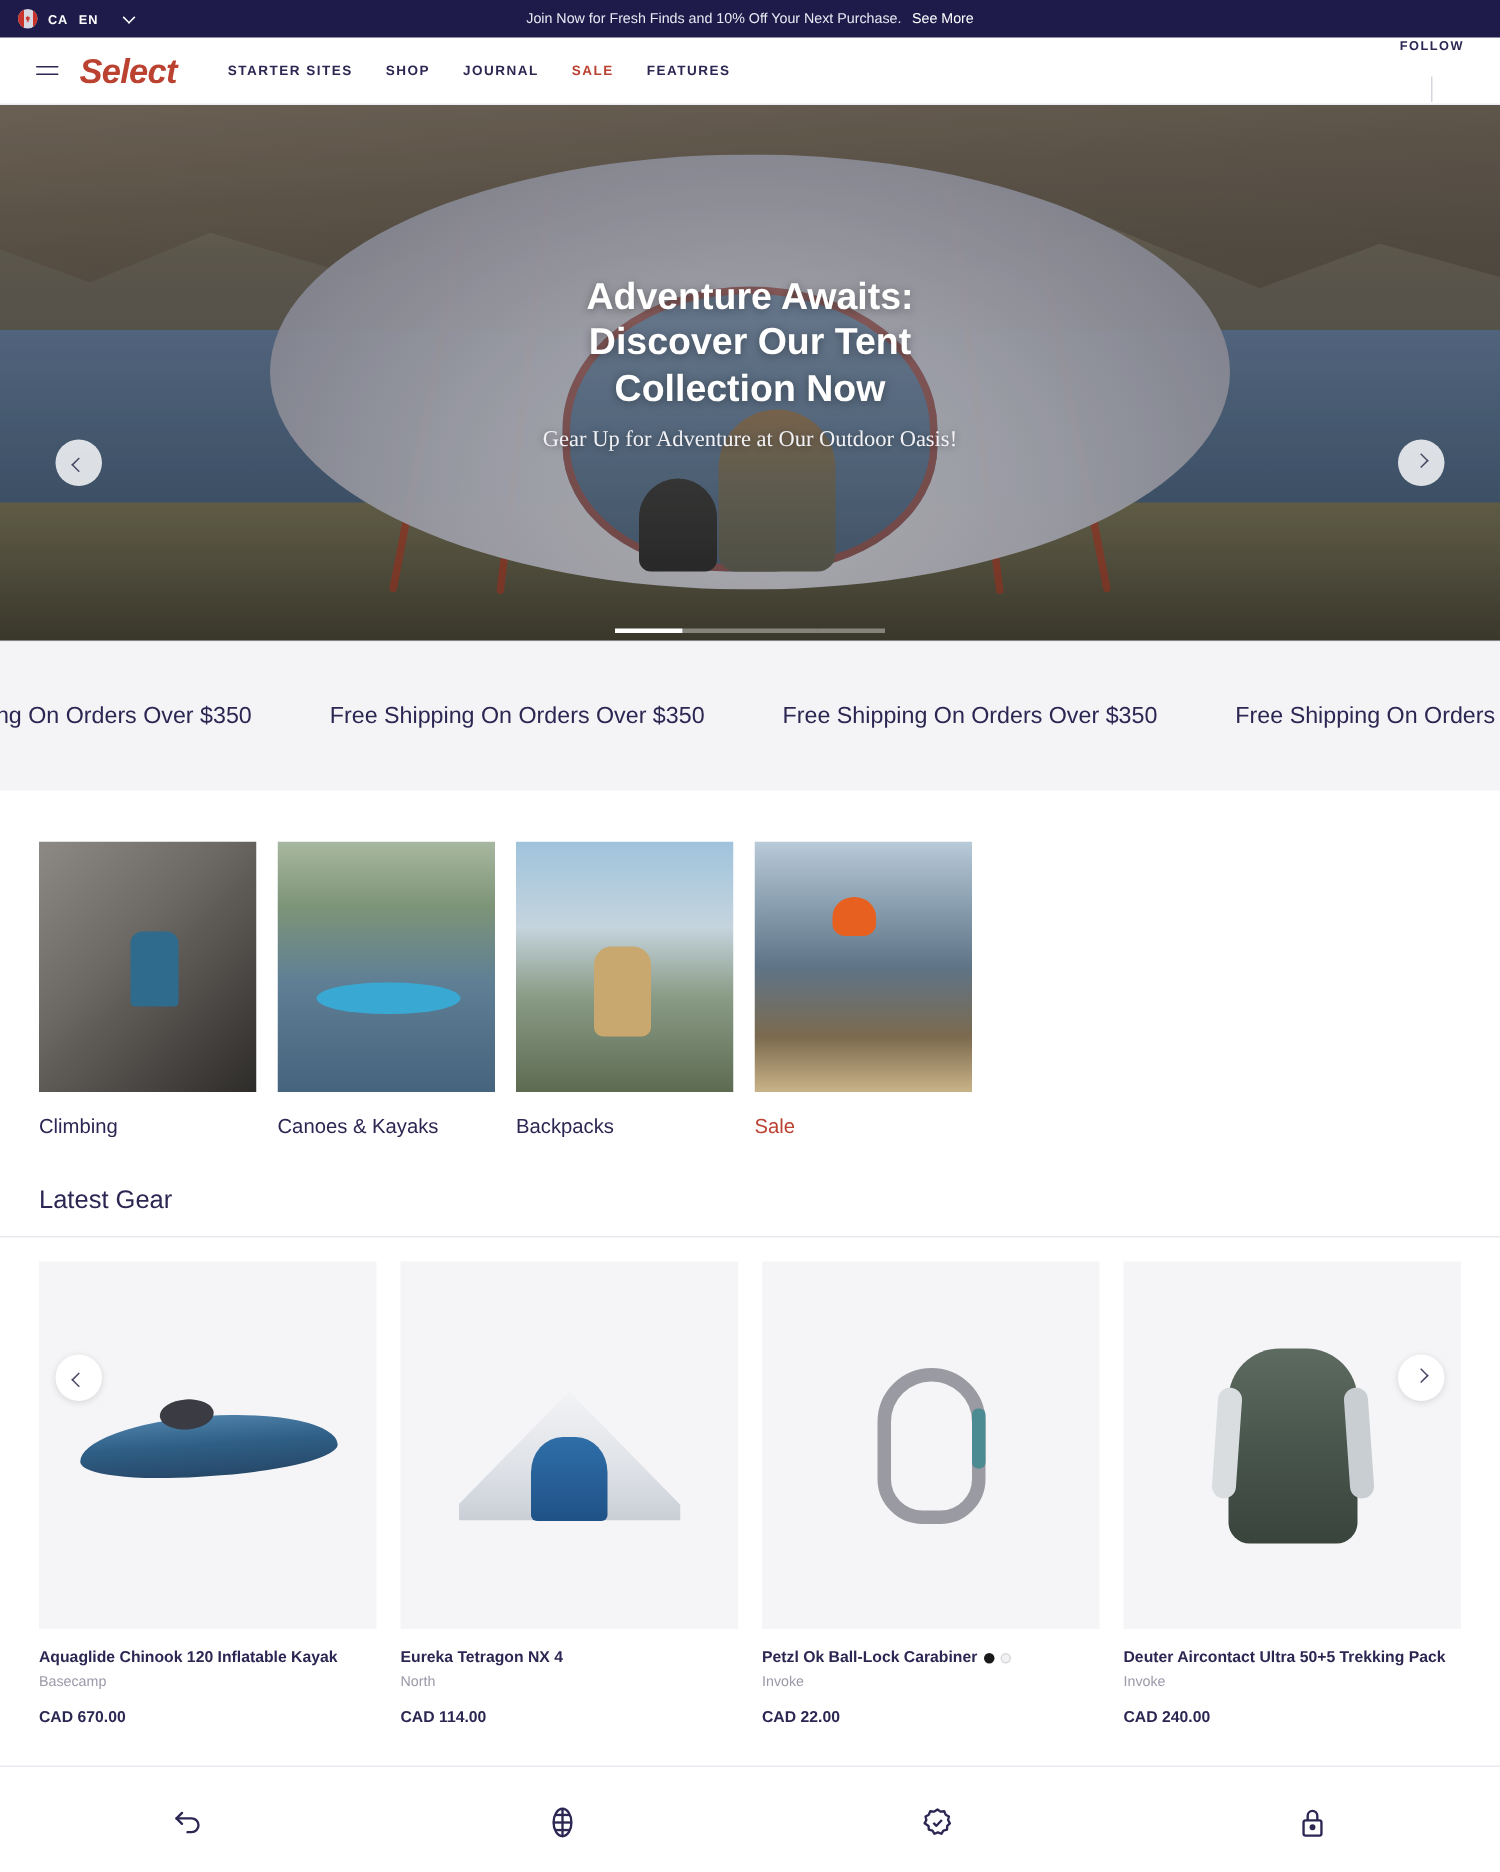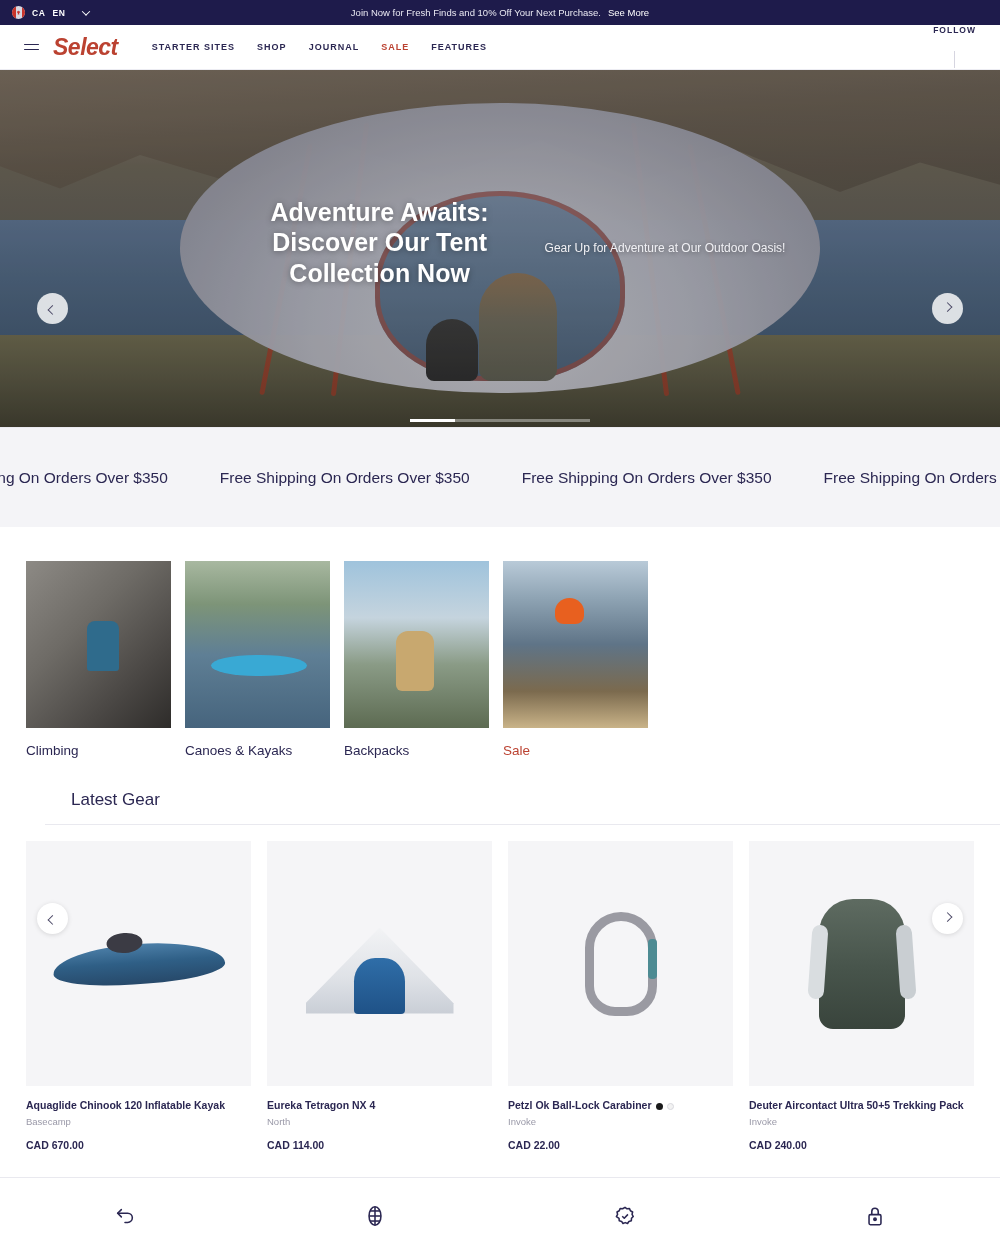--- a/index.html
+++ b/index.html
@@ -133,32 +133,33 @@
     background: linear-gradient(180deg,rgba(186,74,46,0.9),rgba(150,58,36,0.85));
     border-radius:3px;
   }
   .tent-pole.l { left:50%; transform:translateX(-50%) translateX(-214px) rotate(11deg); }
   .tent-pole.r { left:50%; transform:translateX(-50%) translateX(214px) rotate(-11deg); }
   .tent-pole.l2 { left:50%; transform:translateX(-50%) translateX(-150px) rotate(7deg); height:275px; }
   .tent-pole.r2 { left:50%; transform:translateX(-50%) translateX(150px) rotate(-7deg); height:275px; }
   .hero-scrim { position:absolute; inset:0; background: rgba(25,28,40,0.18); }
 
   .hero-content {
-    position: absolute; inset: 0; display:flex; flex-direction:row;
+    position: absolute; inset: 0; display:flex; flex-direction:column;
     align-items:center; justify-content:center; text-align:center; z-index:5;
     padding-bottom: 12px;
     border-radius: 13px;
   }
   .hero-title {
     font-size: 25px; font-weight: 700; color:#fff; line-height:1.22;
     max-width: 330px; text-shadow: 0 1px 6px rgba(0,0,0,0.35);
   }
   .hero-sub {
-    margin-top: 11px; font-size: 12px; color:#f1f1f5;
+    margin-top: 11px; font-size: 15px; color:#f1f1f5;
     text-shadow: 0 1px 5px rgba(0,0,0,0.4);
+    font-family: Liberation Serif, serif;
   }
   .hero-btn {
     margin-top: 20px; width: 130px; height: 42px;
     background: #2b2569; color:#fff; border:none; cursor:pointer;
     font-size: 9px; font-weight: 700; letter-spacing: 1.4px;
     font-family: inherit;
   }
   .hero-arrow {
     position:absolute; top:223px; width:31px; height:31px; border-radius:50%;
     background: rgba(255,255,255,0.82); display:flex; align-items:center;
@@ -229,21 +230,20 @@
   .ph-sale::after {
     content:""; position:absolute; left:36%; top:22%; width:20%; height:16%;
     background:#e8601f; border-radius:50% 50% 30% 30%;
   }
 
   
   .gear-sec { padding-top: 32px; position:relative; }
   .gear-head {
     font-size: 17px; color:#2b2752; padding-left: 26px; padding-bottom: 14px;
     border-bottom: 1px solid #e9e9ef;
-    margin-left: 45px;
   }
   .gear-row {
     display:flex; gap:16px; padding-left:26px; padding-top:16px; overflow:hidden;
   }
   .pcard { width: 225px; flex:none; cursor:pointer; }
   .pcard-img {
     width:225px; height:245px; background:#f5f5f7; position:relative;
     display:flex; align-items:center; justify-content:center; overflow:hidden;
   }
   .pcard-title { margin-top:12px; font-size:10.5px; font-weight:700; color:#2b2752; line-height:1.35; }

